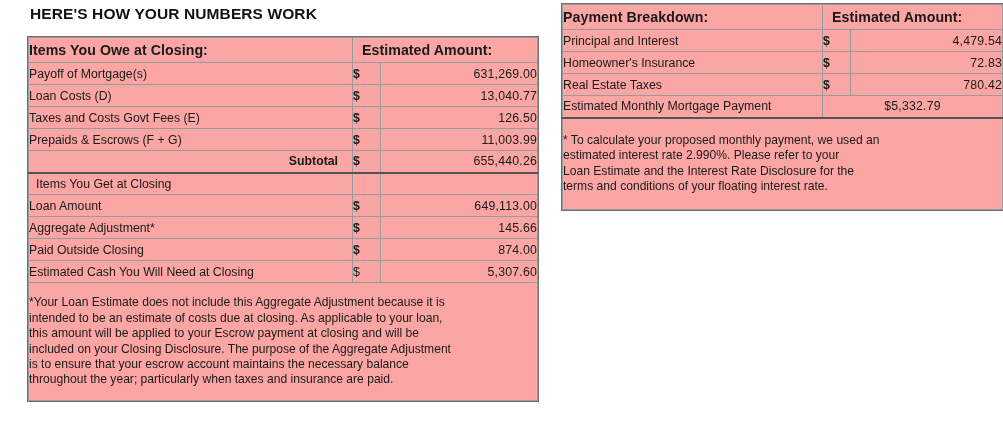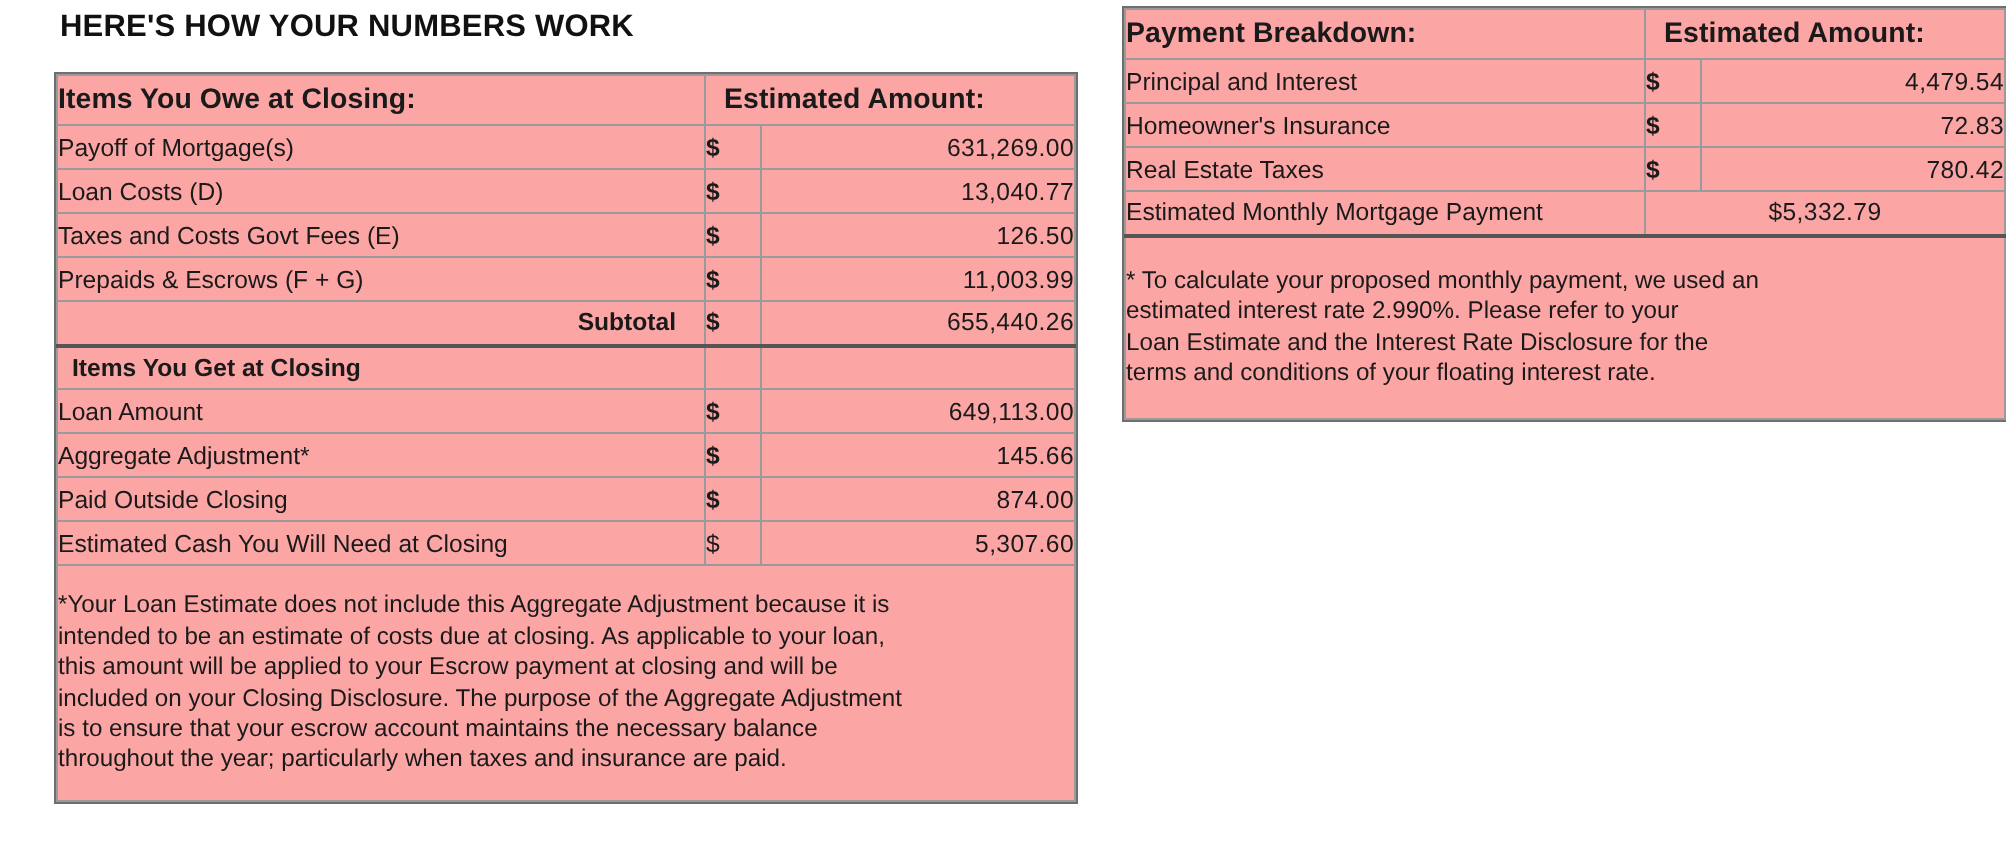--- a/index.html
+++ b/index.html
@@ -80,21 +80,21 @@
     padding-left: 9px;
     font-weight: bold;
   }
 
   tr.subtotal td.c-label {
     text-align: right;
     font-weight: bold;
     padding-right: 14px;
   }
 
-  tr.group td { font-weight: bold; }
+  tr.group td { font-weight: normal; }
   tr.group td.c-label { padding-left: 7px; }
 
   tr.total td { font-weight: normal; }
 
   tr.thick-top td { border-top: 2px solid #555; }
   tr.thick-bottom td { border-bottom: 2px solid #555; }
 
   td.combined {
     text-align: center;
     padding-right: 0;

